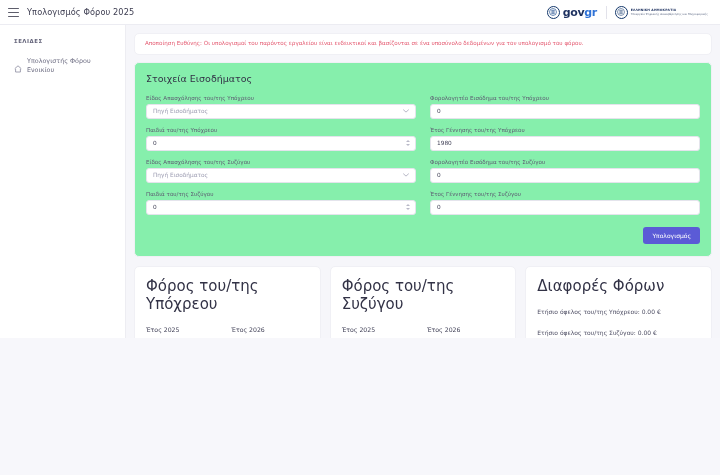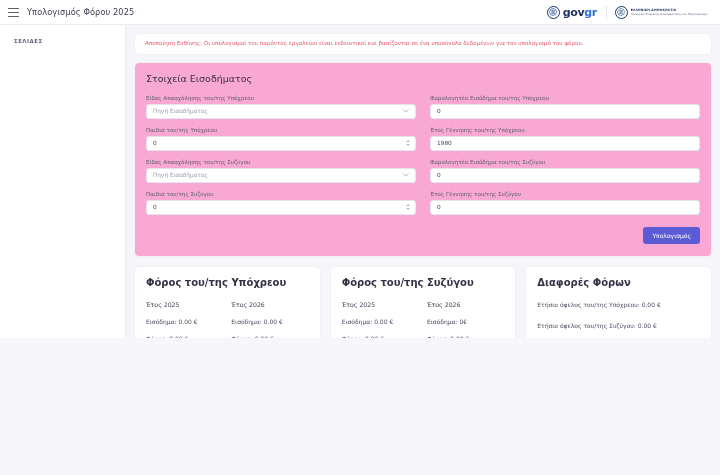--- a/index.html
+++ b/index.html
@@ -52,21 +52,21 @@
   
   .main { flex: 1; min-width: 0; padding: 8px 8px 0 8px; overflow: hidden; }
 
   .disclaimer-card {
     background: #fff; border-radius: 5px; border: 1px solid #f0f0f5;
     padding: 6px 10px; margin-bottom: 7px;
   }
   .disclaimer { font-size: 5.6px; color: #e4586f; line-height: 1.4; }
 
   .panel {
-    background: #f9a8d4; border-radius: 5px; border: 1px solid #f0f0f5;
+    background: #86efac; border-radius: 5px; border: 1px solid #f0f0f5;
     padding: 10px 11px 12px 11px; margin-bottom: 9px;
   }
   .panel-title { font-size: 9.5px; color: #323246; margin-bottom: 11px; }
 
   .grid2 { display: grid; grid-template-columns: 1fr 1fr; column-gap: 14px; row-gap: 0; }
   .field { margin-bottom: 8px; }
   .field-label { font-size: 5.6px; color: #5d5d72; margin-bottom: 3px; display: block; }
   .control {
     position: relative; height: 15px; border: 1px solid #e4e4ec; border-radius: 3px;
     background: #fff; display: flex; align-items: center; padding: 0 6px;
@@ -81,21 +81,21 @@
 
   .actions { display: flex; justify-content: flex-end; margin-top: 4px; }
   .btn-primary {
     background: #5b5bd6; color: #fff; border: none; border-radius: 3px;
     font-size: 6px; padding: 5px 9px; font-family: inherit; cursor: pointer;
   }
 
   
   .cards { display: grid; grid-template-columns: 1fr 1fr 1fr; gap: 9px; }
   .card { background: #fff; border-radius: 5px; border: 1px solid #f0f0f5; padding: 10px 11px 12px 11px; min-height: 172px; }
-  .card-title { font-size: 10px; color: #323246; margin-bottom: 13px; font-weight: bold; }
+  .card-title { font-size: 15px; color: #323246; margin-bottom: 13px; }
   .card-cols { display: grid; grid-template-columns: 1fr 1fr; column-gap: 8px; }
   .col-head { font-size: 6.2px; color: #3f3f55; margin-bottom: 10px; }
   .res-line { font-size: 6px; color: #4e4e64; margin-bottom: 10px; }
   .btn-small {
     background: #5b5bd6; color: #fff; border: none; border-radius: 3px;
     font-size: 5.6px; padding: 4px 0; width: 38px; font-family: inherit; cursor: pointer;
     display: block; margin-top: 2px;
   }
   .diff-line { font-size: 6px; color: #4e4e64; margin-bottom: 14px; }
 </style>
@@ -140,20 +140,29 @@
 
     </div>
   </div>
 
   <div class="body">
 
     <div class="sidebar">
       <div class="sidebar-title">ΣΕΛΙΔΕΣ</div>
 
 
+      <div class="nav-item">
+        <span class="nav-ico">
+          <svg width="8" height="8" viewBox="0 0 9 9">
+              <path d="M.8 4.2L4.5.9l3.7 3.3" fill="none" stroke="#8a8a9e" stroke-width=".9" stroke-linejoin="round"></path>
+              <path d="M1.8 4.3v3.6h5.4V4.3" fill="none" stroke="#8a8a9e" stroke-width=".9" stroke-linejoin="round"></path>
+            </svg>
+        </span>
+        <span class="nav-label">Υπολογιστής Φόρου Ενοικίου</span>
+      </div>
     </div>
 
     <div class="main">
 
       <div class="disclaimer-card">
         <div class="disclaimer">Αποποίηση Ευθύνης: Οι υπολογισμοί του παρόντος εργαλείου είναι ενδεικτικοί και βασίζονται σε ένα υποσύνολο δεδομένων για τον υπολογισμό του φόρου.</div>
       </div>
 
       <div class="panel">
         <div class="panel-title">Στοιχεία Εισοδήματος</div>

